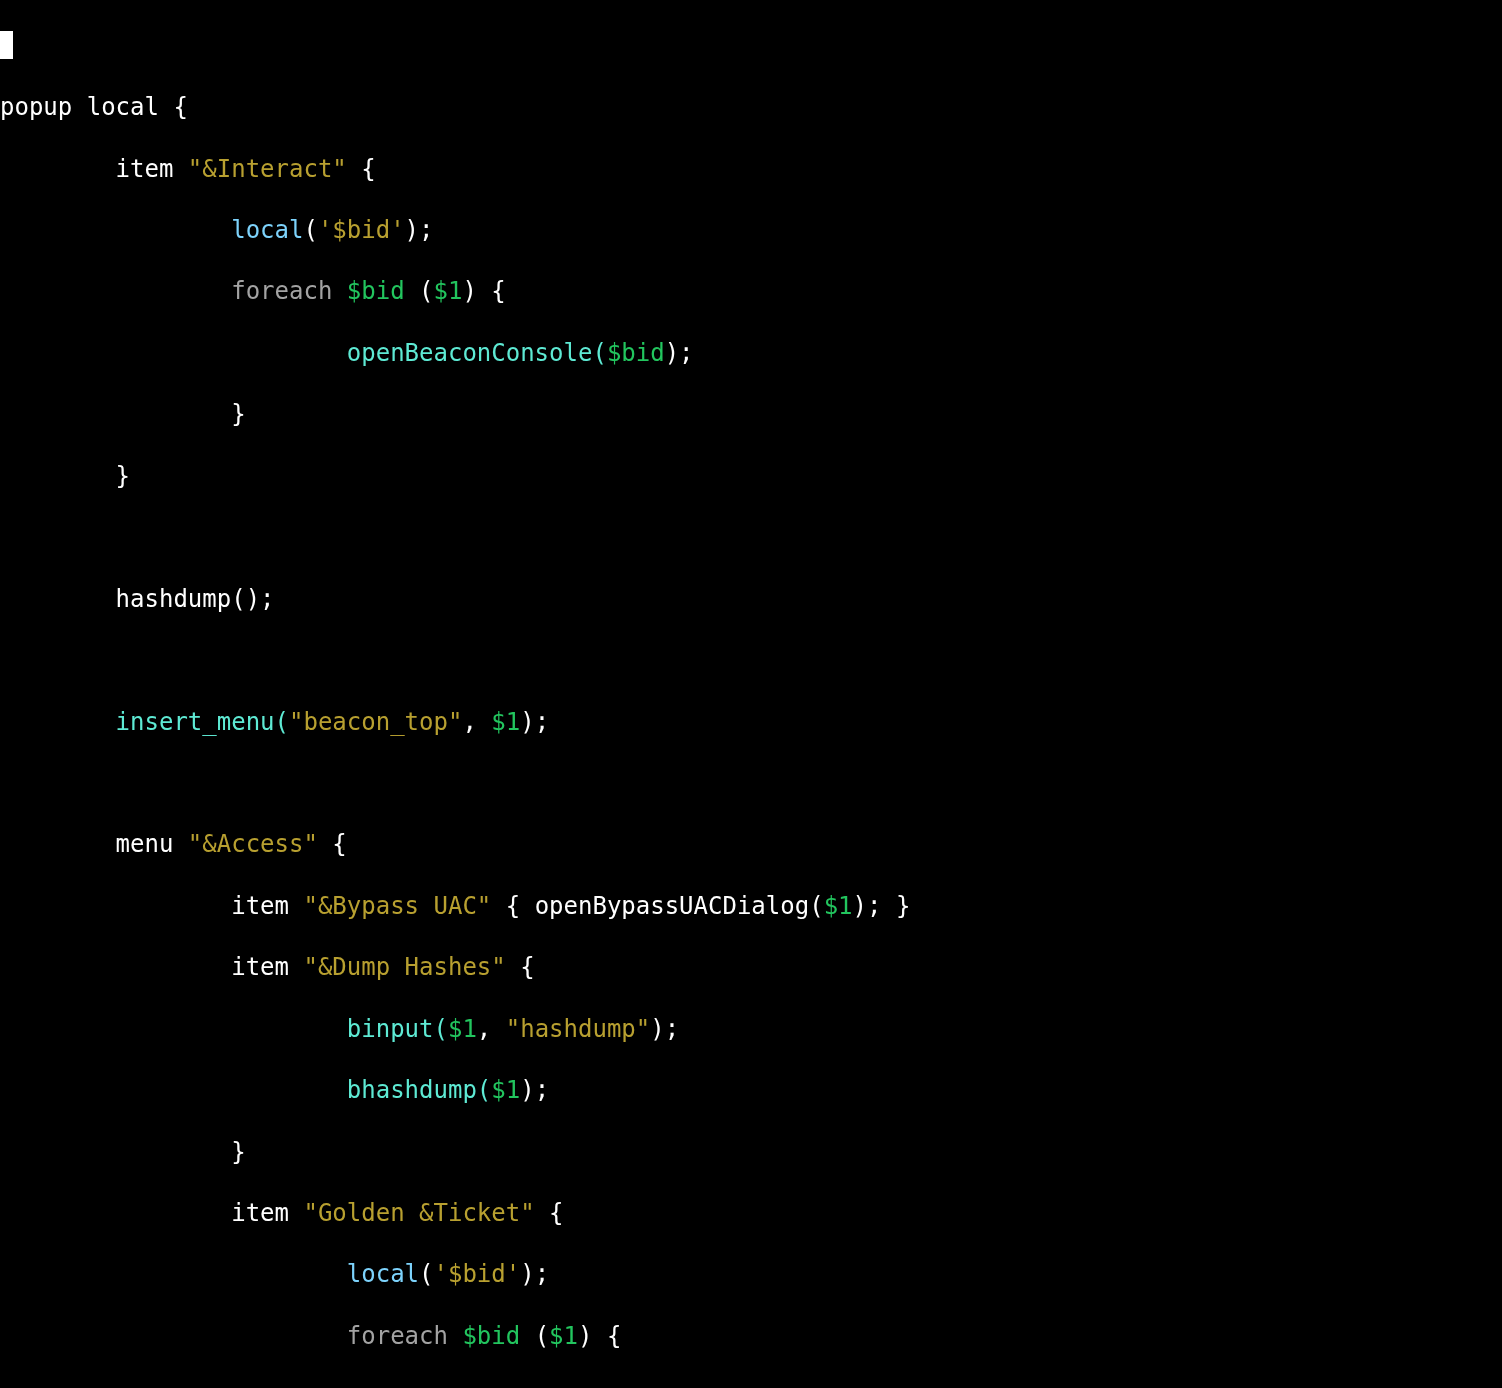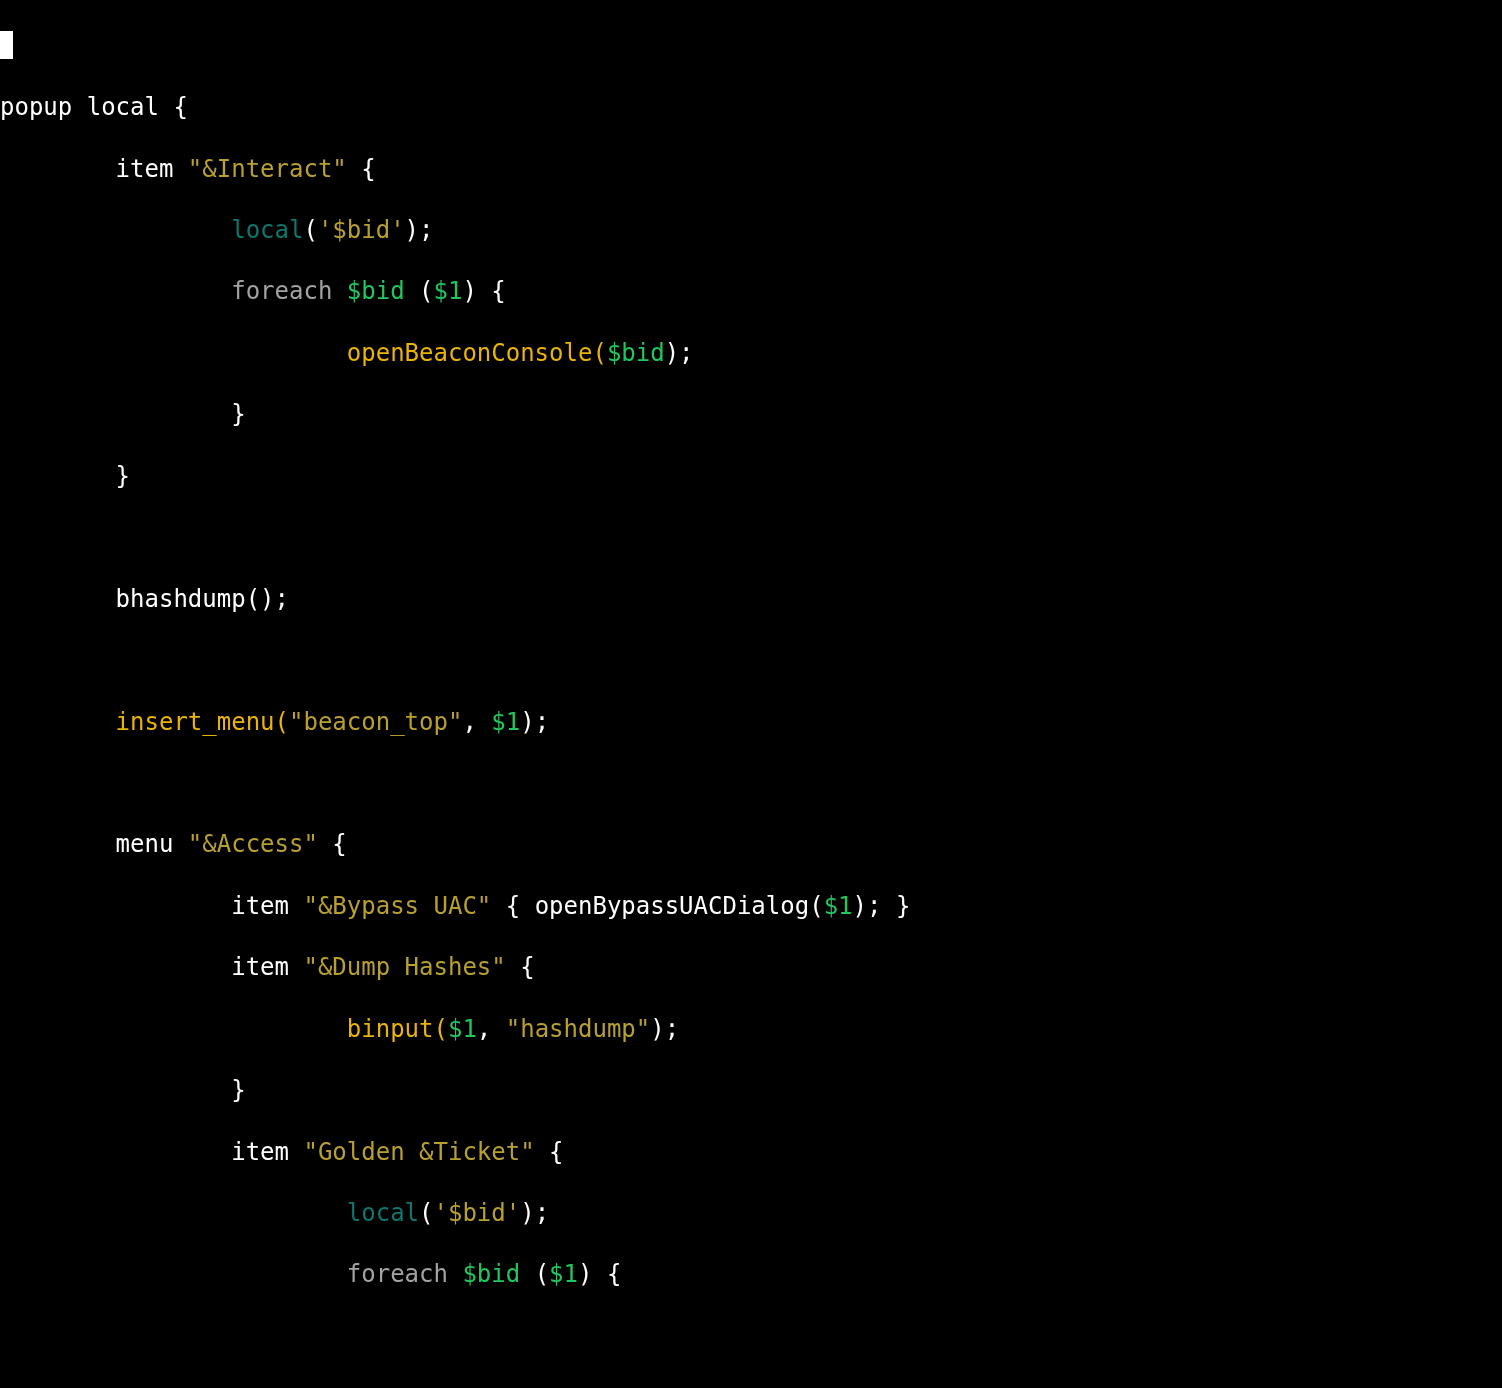--- a/index.html
+++ b/index.html
@@ -28,47 +28,48 @@
     .editor {
       white-space: pre;
       font-family: inherit;
     }
     .line {
       display: block;
       min-height: 1.28em;
     }
     .str { color: #b8a030; }
     .str-sq { color: #b8a030; }
-    .kw-local { color: #0f766e; margin-top: 16px; }
+    .kw-local { color: #7dd3fc; margin-top: 16px; }
     .kw-foreach { color: #a3a3a3; }
     .var { color: #22c55e; }
-    .func { color: #eab308; margin-top: 40px; }
+    .func { color: #5eead4; margin-top: 40px; }
     .plain { color: #ffffff; }
   </style>
 </head>
 <body>
 
 <div class="editor">
 <span class="line"><span class="cursor"></span></span>
 <span class="line"><span class="plain">popup local {</span></span>
 <span class="line"><span class="plain">        item </span><span class="str">"&amp;Interact"</span><span class="plain"> {</span></span>
 <span class="line"><span class="plain">                </span><span class="kw-local">local</span><span class="plain">(</span><span class="str-sq">'$bid'</span><span class="plain">);</span></span>
 <span class="line"><span class="plain">                </span><span class="kw-foreach">foreach</span><span class="plain"> </span><span class="var">$bid</span><span class="plain"> (</span><span class="var">$1</span><span class="plain">) {</span></span>
 <span class="line"><span class="plain">                        </span><span class="func">openBeaconConsole(</span><span class="var">$bid</span><span class="plain">);</span></span>
 <span class="line"><span class="plain">                </span><span class="plain">}</span></span>
 <span class="line"><span class="plain">        </span><span class="plain">}</span></span>
 <span class="line"><span class="plain"></span></span>
-<span class="line"><span class="plain">        </span><span class="plain">bhashdump();</span></span>
+<span class="line"><span class="plain">        </span><span class="plain">hashdump();</span></span>
 <span class="line"><span class="plain"></span></span>
 <span class="line"><span class="plain">        </span><span class="func">insert_menu(</span><span class="str">"beacon_top"</span><span class="plain">, </span><span class="var">$1</span><span class="plain">);</span></span>
 <span class="line"><span class="plain"></span></span>
 <span class="line"><span class="plain">        </span><span class="plain">menu </span><span class="str">"&amp;Access"</span><span class="plain"> {</span></span>
 <span class="line"><span class="plain">                </span><span class="plain">item </span><span class="str">"&amp;Bypass UAC"</span><span class="plain"> { openBypassUACDialog(</span><span class="var">$1</span><span class="plain">); }</span></span>
 <span class="line"><span class="plain">                </span><span class="plain">item </span><span class="str">"&amp;Dump Hashes"</span><span class="plain"> {</span></span>
 <span class="line"><span class="plain">                        </span><span class="func">binput(</span><span class="var">$1</span><span class="plain">, </span><span class="str">"hashdump"</span><span class="plain">);</span></span>
+<span class="line"><span class="plain">                        </span><span class="func">bhashdump(</span><span class="var">$1</span><span class="plain">);</span></span>
 <span class="line"><span class="plain">                </span><span class="plain">}</span></span>
 <span class="line"><span class="plain">                </span><span class="plain">item </span><span class="str">"Golden &amp;Ticket"</span><span class="plain"> {</span></span>
 <span class="line"><span class="plain">                        </span><span class="kw-local">local</span><span class="plain">(</span><span class="str-sq">'$bid'</span><span class="plain">);</span></span>
 <span class="line"><span class="plain">                        </span><span class="kw-foreach">foreach</span><span class="plain"> </span><span class="var">$bid</span><span class="plain"> (</span><span class="var">$1</span><span class="plain">) {</span></span>
 
 
 
 
 
 

